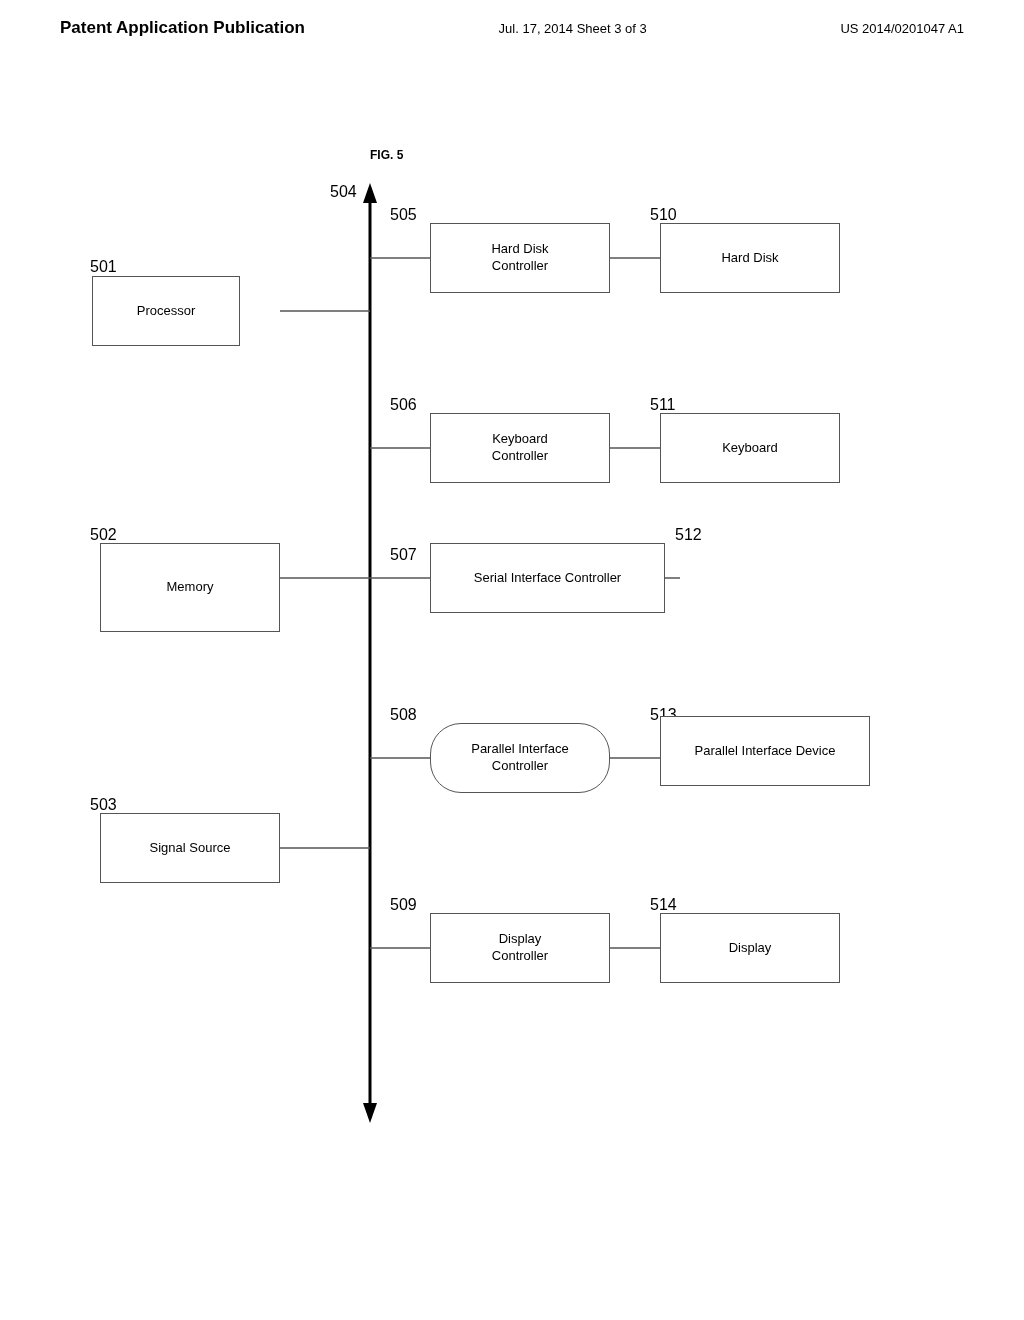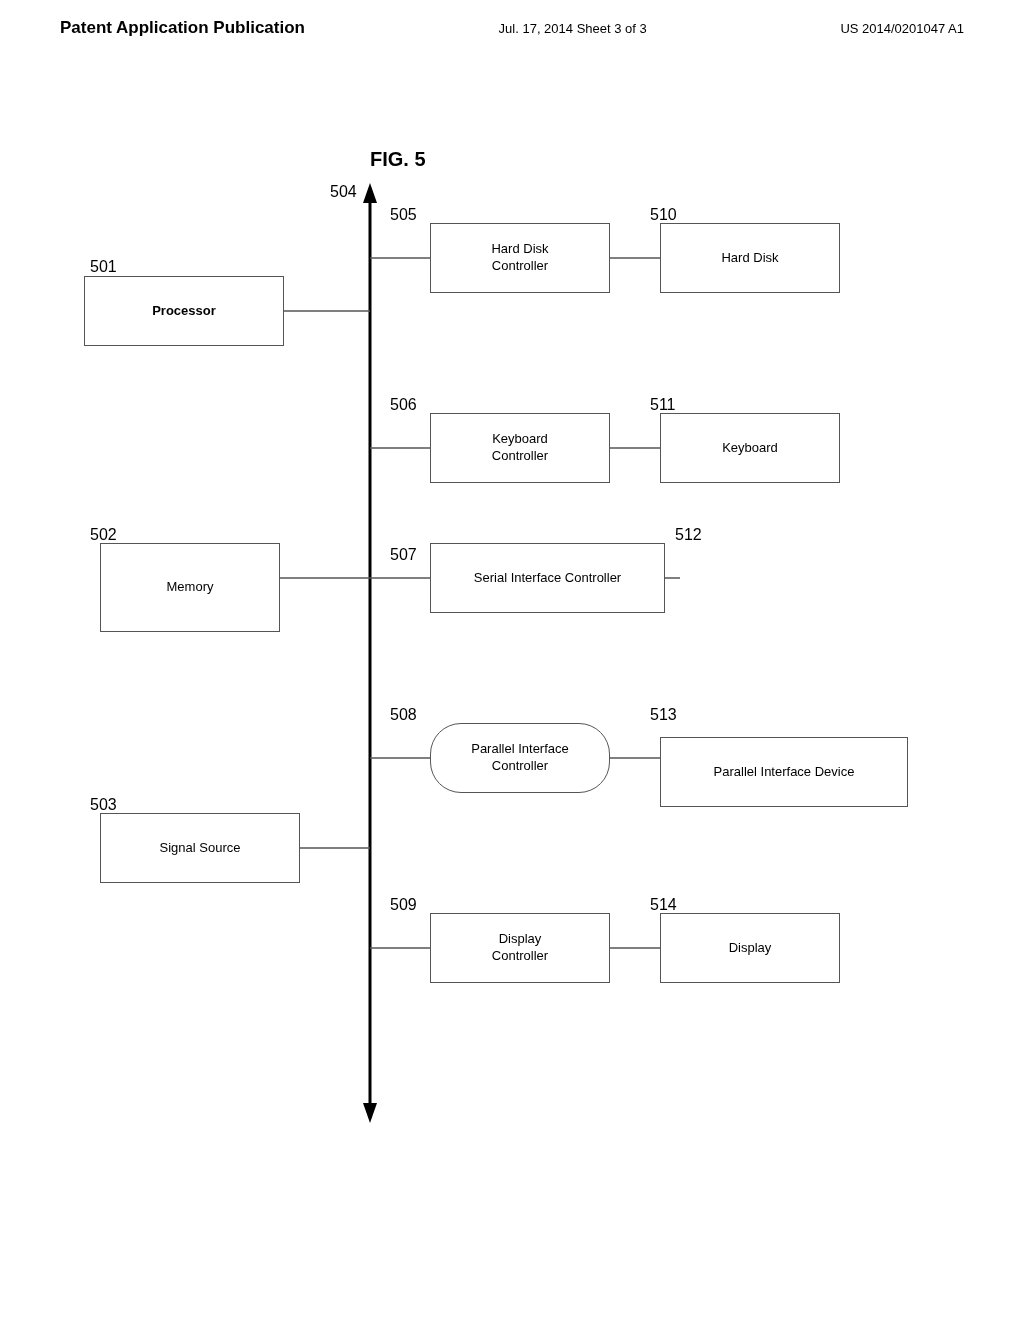--- a/index.html
+++ b/index.html
@@ -38,21 +38,21 @@
       position: relative;
       width: 100%;
       height: 1200px;
       margin-top: 20px;
     }
 
     .fig-label {
       position: absolute;
       top: 90px;
       left: 370px;
-      font-size: 20px;
+      font-size: 12px;
       font-weight: bold;
       color: #000;
     }
 
     
     .box {
       position: absolute;
       border: 1.5px solid #555;
       background: #fff;
       display: flex;
@@ -125,31 +125,31 @@
     <line x1="665" y1="520" x2="680" y2="520" stroke="#555" stroke-width="1.5"></line>
 
     <line x1="610" y1="700" x2="660" y2="700" stroke="#555" stroke-width="1.5"></line>
 
     <line x1="610" y1="890" x2="660" y2="890" stroke="#555" stroke-width="1.5"></line>
   </svg>
 
   <div class="ref-num" style="top:125px; left:330px;">504</div>
 
   <div class="ref-num" style="top:200px; left:90px;">501</div>
-  <div class="box" style="left:84px; top:218px; width:200px; height:70px;font-weight:bold;">
+  <div class="box" style="left:92px; top:218px; width:148px; height:70px;">
     <span>Processor</span>
   </div>
 
   <div class="ref-num" style="top:468px; left:90px;">502</div>
   <div class="box" style="left:100px; top:485px; width:180px; height:89px;">
     <span>Memory</span>
   </div>
 
   <div class="ref-num" style="top:738px; left:90px;">503</div>
-  <div class="box" style="left:100px; top:755px; width:200px; height:70px;">
+  <div class="box" style="left:100px; top:755px; width:180px; height:70px;">
     <span>Signal Source</span>
   </div>
 
   <div class="ref-num" style="top:148px; left:390px;">505</div>
   <div class="box" style="left:430px; top:165px; width:180px; height:70px;">
     <span style="white-space:pre-wrap;">Hard Disk
 Controller</span>
   </div>
 
   <div class="ref-num" style="top:338px; left:390px;">506</div>
@@ -181,21 +181,21 @@
   </div>
 
   <div class="ref-num" style="top:338px; left:650px;">511</div>
   <div class="box" style="left:660px; top:355px; width:180px; height:70px;">
     <span>Keyboard</span>
   </div>
 
   <div class="ref-num" style="top:468px; left:675px;">512</div>
 
   <div class="ref-num" style="top:648px; left:650px;">513</div>
-  <div class="box" style="left:660px; top:679px; width:248px; height:70px;">
+  <div class="box" style="left:660px; top:658px; width:210px; height:70px;">
     <span>Parallel Interface Device</span>
   </div>
 
   <div class="ref-num" style="top:838px; left:650px;">514</div>
   <div class="box" style="left:660px; top:855px; width:180px; height:70px;">
     <span>Display</span>
   </div>
 
 </div>
 

